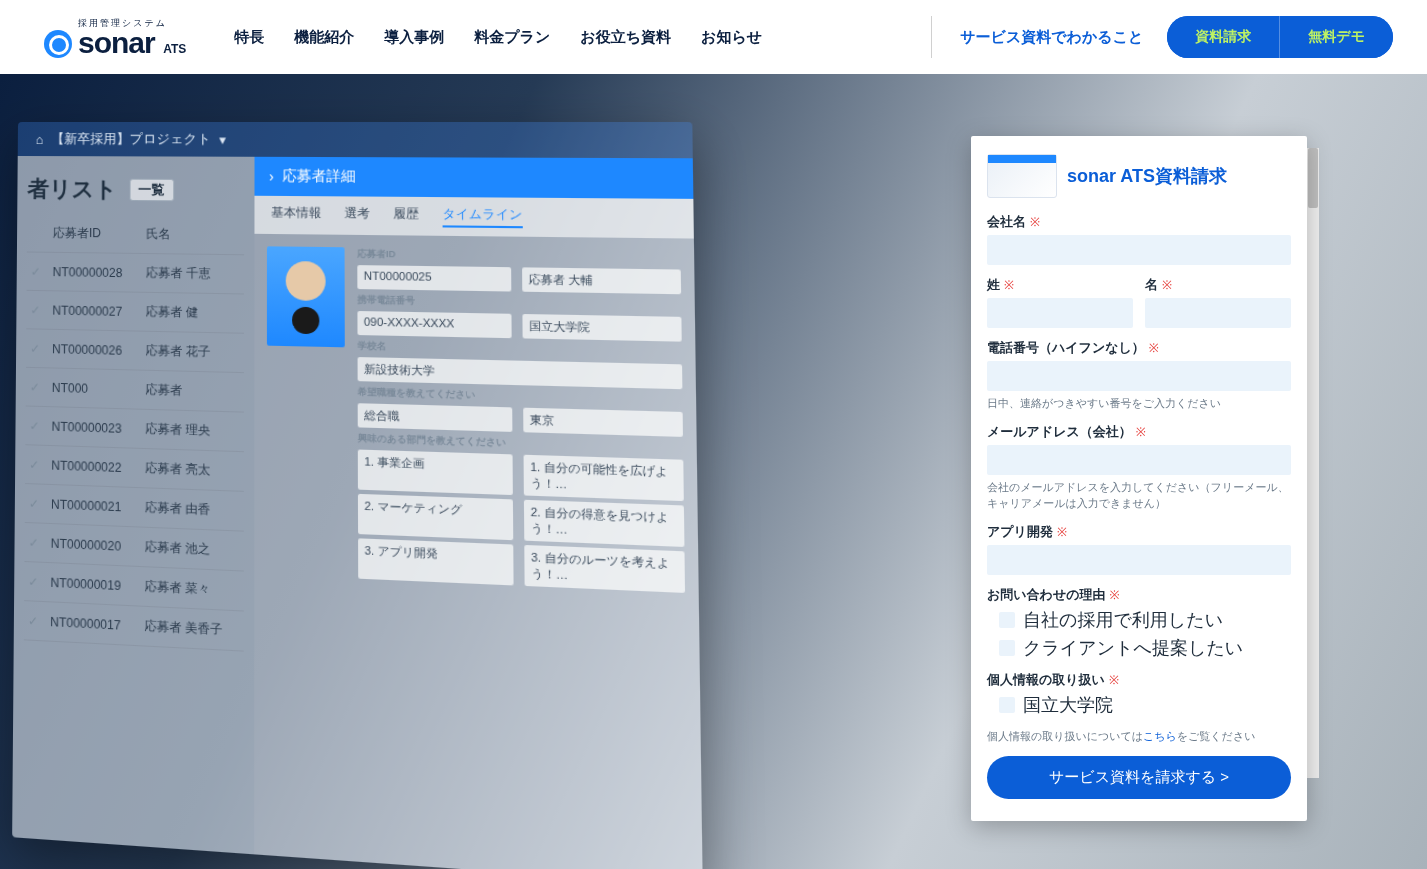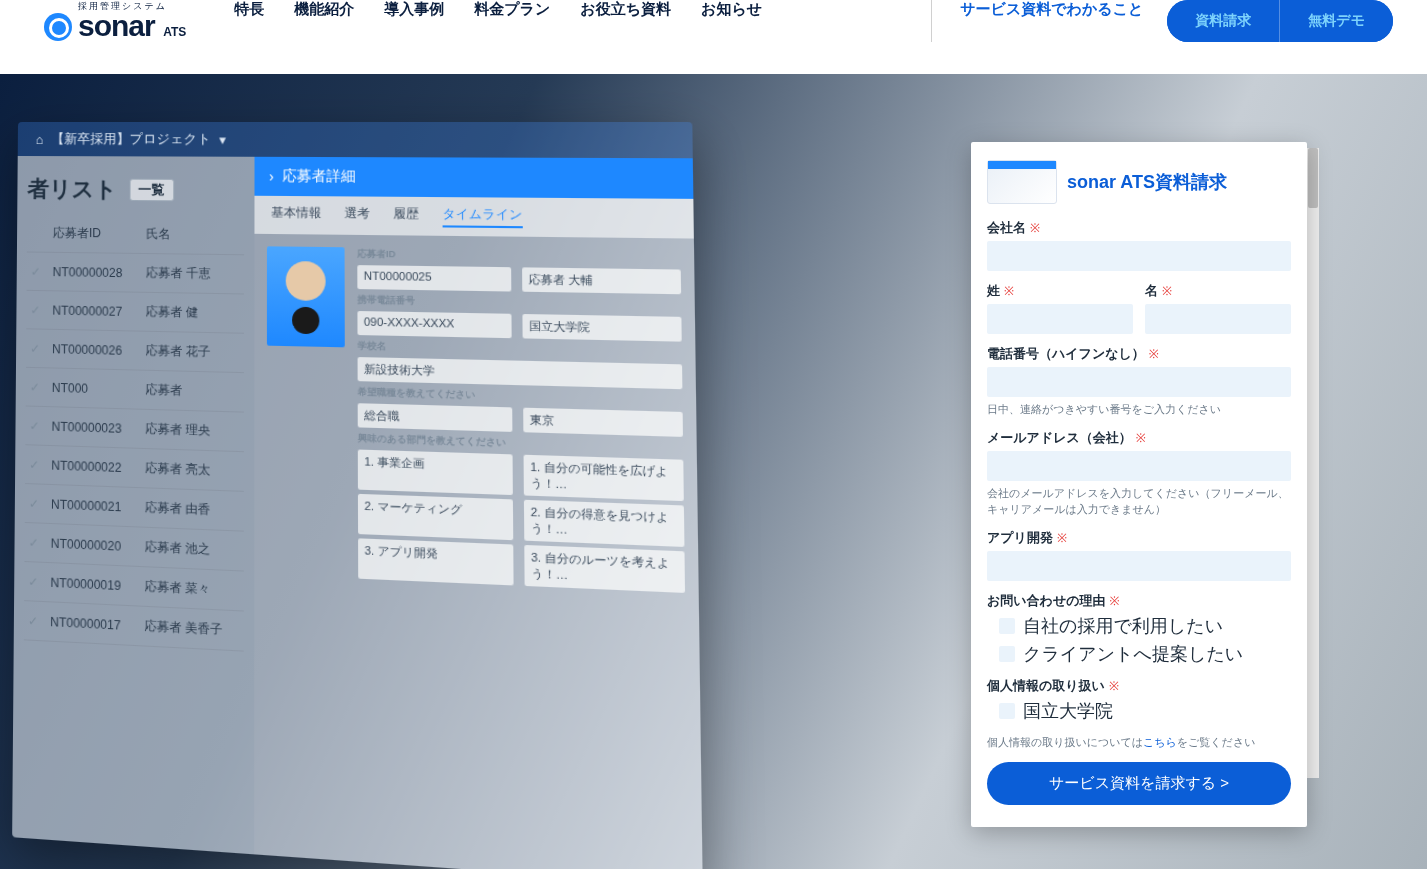--- a/index.html
+++ b/index.html
@@ -1,33 +1,33 @@
 <!DOCTYPE html>
 <html><head>
 <meta charset="utf-8">
 <style>
 * { margin:0; padding:0; box-sizing:border-box; font-family:"Hiragino Sans","Meiryo",sans-serif; }
 body { width:1427px; height:869px; overflow:hidden; position:relative; background:#fff; }
 
 
-.header { position:relative; z-index:20; display:flex; align-items:flex-start; height:74px; padding:0 34px 0 44px; background:#fff; }
+.header { position:relative; z-index:20; display:flex; align-items:center; height:74px; padding:0 34px 0 44px; background:#fff; }
 .logo { display:flex; align-items:flex-end; margin-right:48px; }
 .logo-mark { width:28px; height:28px; border-radius:14px; background:#1e88ff; margin-right:6px; position:relative; }
 .logo-mark:before { content:""; position:absolute; width:14px; height:14px; border-radius:50%; border:3px solid #fff; left:5px; top:5px; }
 .logo-text { font-size:30px; font-weight:800; color:#0b1f3f; letter-spacing:-1px; line-height:1; }
 .logo-col { display:flex; flex-direction:column; align-items:flex-start; }
 .logo-tag { font-size:9px; color:#0b1f3f; letter-spacing:2px; margin-bottom:-2px; }
 .logo-ats { font-size:12px; font-weight:700; color:#0b1f3f; margin-left:4px; }
 .nav { display:flex; gap:30px; }
 .nav a { font-size:15px; font-weight:700; color:#0b1f3f; text-decoration:none; }
 .hsp { flex:1; }
 .vbar { width:1px; height:42px; background:#d0d0d0; margin:0 28px; }
 .svc-link { font-size:15px; font-weight:700; color:#0b5ed7; text-decoration:none; margin-right:24px; }
 .pill { display:flex; border-radius:26px; overflow:hidden; background:#0b5ed7; }
-.pill button { border:0; background:#0b5ed7; color:#7dd3fc; font-size:14px; font-weight:700; padding:12px 28px; cursor:pointer; }
+.pill button { border:0; background:#0b5ed7; color:#bef264; font-size:14px; font-weight:700; padding:12px 28px; cursor:pointer; }
 .pill button + button { border-left:1px solid rgba(255,255,255,.3); }
 
 
 .hero { position:absolute; top:74px; left:0; right:0; bottom:0; background:linear-gradient(115deg,#0b1f3f 0%,#253a55 30%,#c7ced5 70%,#a8b2ba 100%); overflow:hidden; }
 .hero-tagline { position:absolute; left:120px; right:400px; top:362px; font-size:52px; color:#fff; font-weight:500; letter-spacing:48px; white-space:nowrap; text-shadow:0 2px 4px rgba(0,0,0,.4); }
 .hero-tagline .glitch { display:inline-block; position:relative; }
 .hero-tagline .glitch:before,.hero-tagline .glitch:after { content:""; position:absolute; left:-8px; right:-8px; height:2px; background:#fff; }
 .hero-tagline .glitch:before { top:40%; } .hero-tagline .glitch:after { top:60%; }
 
 
@@ -45,21 +45,21 @@
 .app-tabs { display:flex; gap:22px; padding:8px 16px; background:rgba(255,255,255,.6); font-size:12px; color:#3a4a5c; }
 .app-tabs span.act { color:#1e88ff; border-bottom:2px solid #1e88ff; padding-bottom:2px; }
 .app-body { padding:12px; display:flex; gap:12px; flex:1; overflow:hidden; font-size:11px; color:#3a4a5c; }
 .app-photo { width:74px; height:96px; background:linear-gradient(#4aa6ff,#1e88ff); border-radius:2px; position:relative; }
 .app-photo:after { content:""; position:absolute; left:18px; top:14px; width:38px; height:38px; border-radius:50%; background:#e6c9a8; box-shadow:0 38px 0 -6px #1a1a1a; }
 .app-fields { flex:1; display:grid; grid-template-columns:1fr 1fr; gap:4px 10px; align-content:start; }
 .app-fields .lbl { font-size:9px; color:#7a8a9a; grid-column:1/-1; }
 .app-fields .val { background:rgba(255,255,255,.7); padding:4px 6px; border-radius:2px; }
 
 
-.panel { position:absolute; right:120px; top:142px; width:336px; background:#fff; border-radius:2px; box-shadow:0 6px 24px rgba(0,0,0,.25); padding:18px 16px 22px; z-index:15; }
+.panel { position:absolute; right:120px; top:136px; width:336px; background:#fff; border-radius:2px; box-shadow:0 6px 24px rgba(0,0,0,.25); padding:18px 16px 22px; z-index:15; }
 .scroll-track { position:absolute; right:108px; top:148px; width:12px; height:630px; background:#efefef; z-index:15; }
 .scroll-thumb { position:absolute; top:0; left:1px; width:10px; height:60px; background:#bfbfbf; border-radius:2px; }
 .panel-hd { display:flex; align-items:center; gap:10px; margin-bottom:14px; }
 .card-art { width:70px; height:44px; background:linear-gradient(135deg,#eaf0f7,#fff); border:1px solid #dbe3ee; border-radius:3px; position:relative; }
 .card-art:before { content:""; position:absolute; left:0; top:0; right:0; height:8px; background:#1e88ff; }
 .panel-title { font-size:18px; font-weight:700; color:#0b5ed7; }
 .fld { margin-bottom:10px; }
 .fld-row { display:flex; gap:12px; }
 .fld-row .fld { flex:1; }
 .lbl { font-size:13px; font-weight:700; color:#1f2d3c; }

